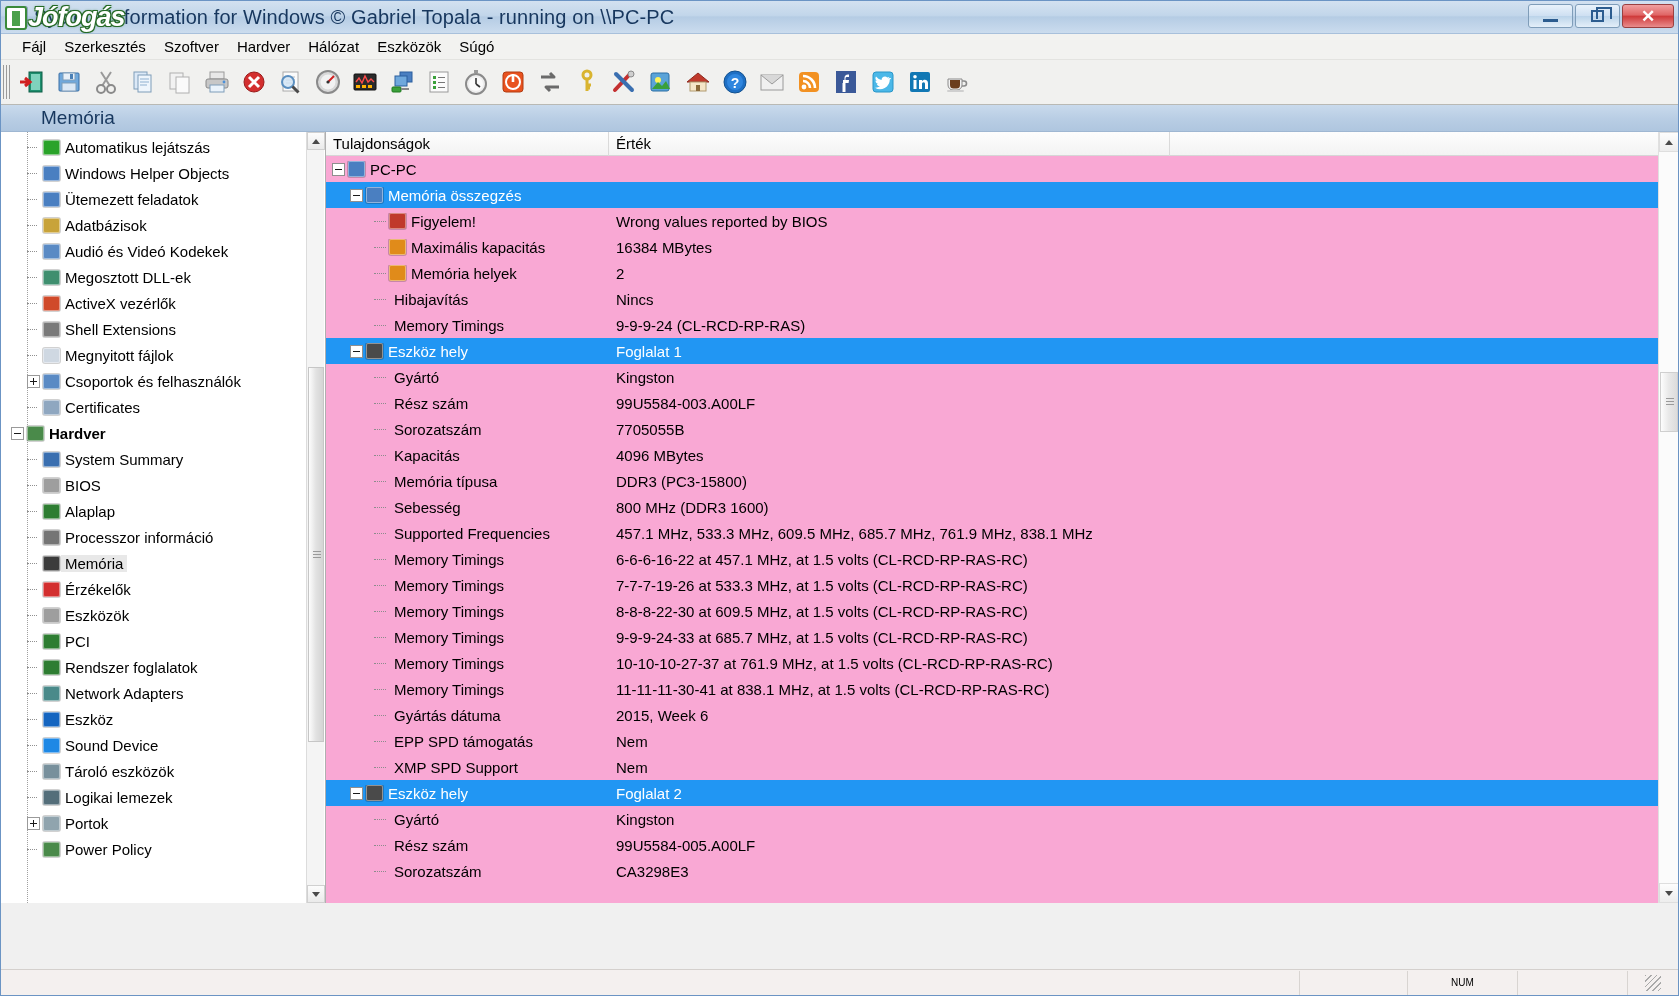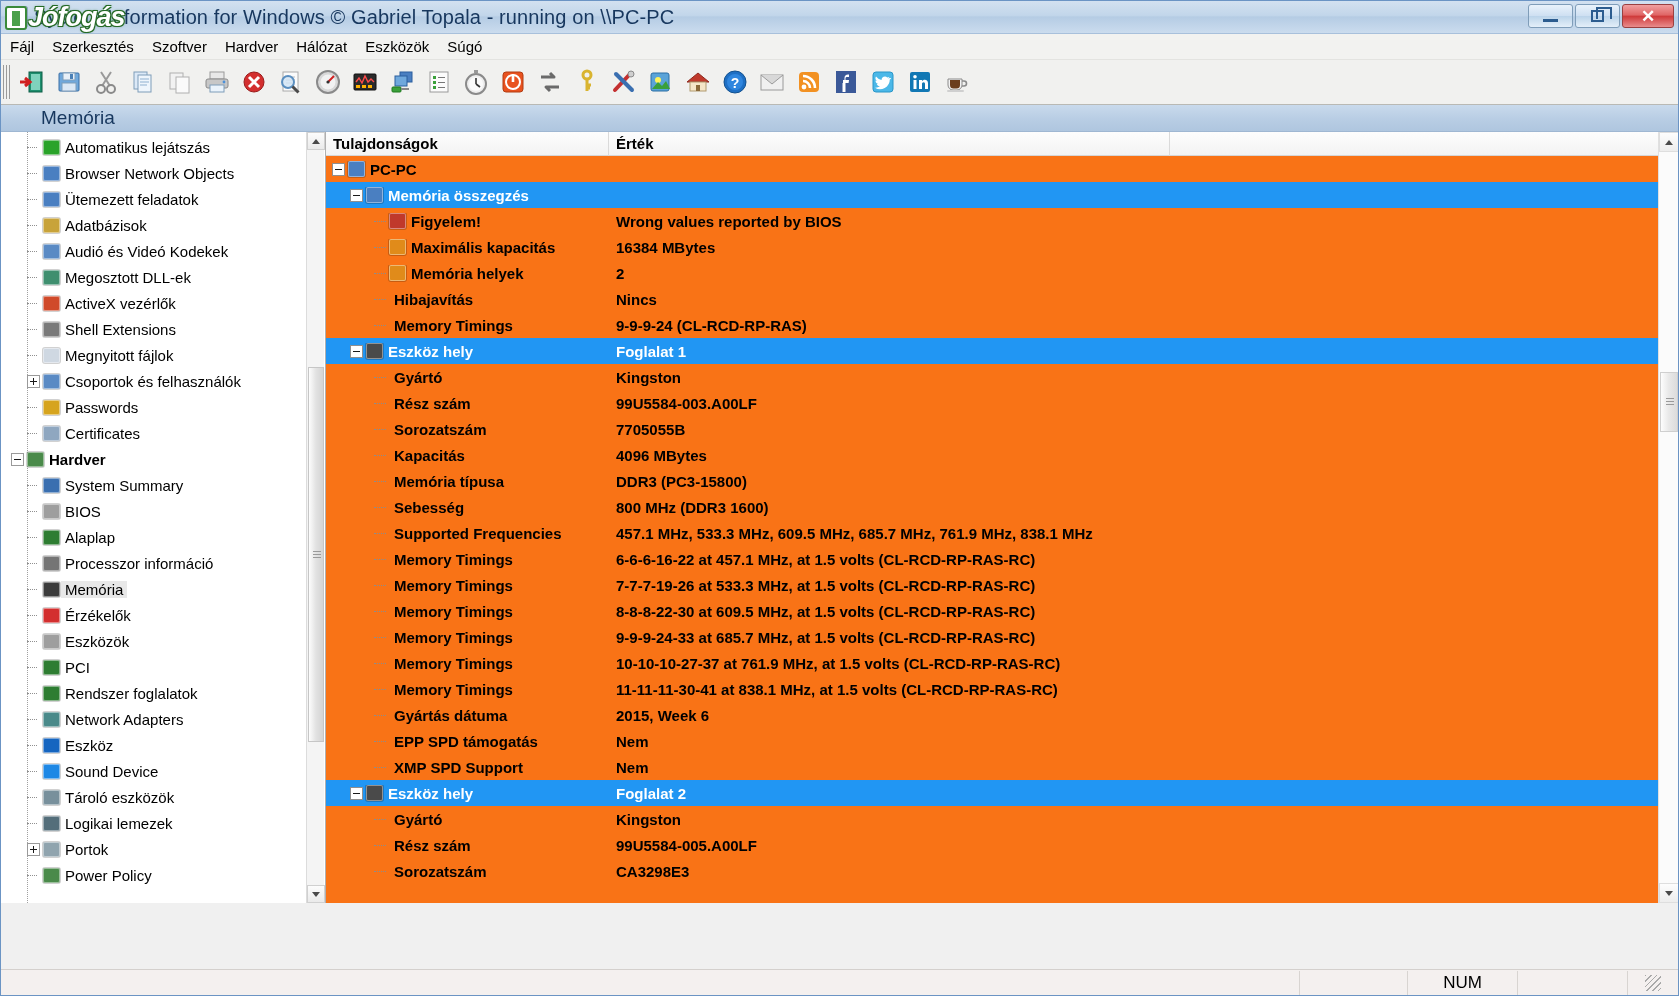--- a/index.html
+++ b/index.html
@@ -85,21 +85,21 @@
   .watermark .wm-box::after{
     content:""; position:absolute; left:5px; top:3px; width:8px;height:15px;
     background:#4aa04a;
   }
 
   
   .menubar {
     height: 26px;
     background: #f2f2f0;
     display: flex; align-items: center;
-    padding-left: 0;
+    padding-left: 12px;
     border-bottom: 1px solid #e3e3e0;
   }
   .menu-item {
     font-size: 15px; color: #000;
     padding: 2px 9px;
     cursor: default;
   }
 
   
   .toolbar {
@@ -212,23 +212,22 @@
   .sb-thumb::after {
     content:""; position:absolute; left:4px; top:50%; margin-top:-4px;
     width:8px; height:8px;
     background: repeating-linear-gradient(to bottom,#9a9a9a 0 1px,transparent 1px 3px);
   }
 
   
   .right-panel {
     position: relative;
     flex: 1 1 auto;
-    background: #f97316;
+    background: #f9a8d4;
     overflow: hidden;
-    font-weight: bold;
   }
   .col-header {
     height: 24px;
     background: linear-gradient(to bottom,#fdfdfd,#f3f3f3);
     border-bottom: 1px solid #d6d6d6;
     display: flex; align-items: center;
     font-size: 15px; color: #000;
   }
   .col-header .ch {
     padding-left: 7px;
@@ -287,21 +286,21 @@
     background: repeating-linear-gradient(to bottom,#9a9a9a 0 1px,transparent 1px 3px);
   }
 
   
   .statusbar {
     position: absolute; left: 0; right: 0; bottom: 0;
     height: 26px;
     background: #f4f0ef;
     border-top: 1px solid #d4d0cd;
     display: flex; align-items: center;
-    font-size: 17px; color: #000;
+    font-size: 10px; color: #000;
   }
   .sb-cell { height: 24px; display:flex;align-items:center;justify-content:center; border-right:1px solid #d8d4d1;}
   .sb-cell.main { flex: 1 1 auto; justify-content:flex-start; padding-left:6px; }
   .sb-cell.w1 { width: 108px; flex:0 0 108px; }
   .sb-cell.w2 { width: 110px; flex:0 0 110px; }
   .sb-cell.w3 { width: 110px; flex:0 0 110px; }
   .sb-cell.w4 { width: 50px; flex:0 0 50px; border-right:none; }
   .sb-grip {
     width: 16px; height: 16px;
     background:
@@ -571,21 +570,21 @@
             <span class="dashline"></span>
             <span style="width: 4px; flex: 0 0 auto;"></span>
             <span class="ticon" style="display: inline-block; position: relative; width: 17px; height: 15px; border-radius: 2px; background: rgb(42, 163, 42); box-shadow: rgba(255, 255, 255, 0.45) 0px 0px 0px 1px inset, rgba(0, 0, 0, 0.18) 0px 0px 0px 1px;"></span>
             <span class="tlabel">Automatikus lejátszás</span>
           </div>
           <div class="tnode">
             <span class="indent" style="width: 18px;"></span>
             <span class="dashline"></span>
             <span style="width: 4px; flex: 0 0 auto;"></span>
             <span class="ticon" style="display: inline-block; position: relative; width: 17px; height: 15px; border-radius: 2px; background: rgb(74, 127, 193); box-shadow: rgba(255, 255, 255, 0.45) 0px 0px 0px 1px inset, rgba(0, 0, 0, 0.18) 0px 0px 0px 1px;"></span>
-            <span class="tlabel">Browser Network Objects</span>
+            <span class="tlabel">Windows Helper Objects</span>
           </div>
           <div class="tnode">
             <span class="indent" style="width: 18px;"></span>
             <span class="dashline"></span>
             <span style="width: 4px; flex: 0 0 auto;"></span>
             <span class="ticon" style="display: inline-block; position: relative; width: 17px; height: 15px; border-radius: 2px; background: rgb(74, 127, 193); box-shadow: rgba(255, 255, 255, 0.45) 0px 0px 0px 1px inset, rgba(0, 0, 0, 0.18) 0px 0px 0px 1px;"></span>
             <span class="tlabel">Ütemezett feladatok</span>
           </div>
           <div class="tnode">
             <span class="indent" style="width: 18px;"></span>
@@ -627,27 +626,20 @@
             <span class="dashline"></span>
             <span style="width: 4px; flex: 0 0 auto;"></span>
             <span class="ticon" style="display: inline-block; position: relative; width: 17px; height: 15px; border-radius: 2px; background: rgb(207, 216, 226); box-shadow: rgba(255, 255, 255, 0.45) 0px 0px 0px 1px inset, rgba(0, 0, 0, 0.18) 0px 0px 0px 1px;"></span>
             <span class="tlabel">Megnyitott fájlok</span>
           </div>
           <div class="tnode">
             <span class="indent" style="width: 18px;"></span>
             <span class="expander plus"></span>
             <span class="ticon" style="display: inline-block; position: relative; width: 17px; height: 15px; border-radius: 2px; background: rgb(90, 138, 196); box-shadow: rgba(255, 255, 255, 0.45) 0px 0px 0px 1px inset, rgba(0, 0, 0, 0.18) 0px 0px 0px 1px;"></span>
             <span class="tlabel">Csoportok és felhasználók</span>
-          </div>
-          <div class="tnode">
-            <span class="indent" style="width: 18px;"></span>
-            <span class="dashline"></span>
-            <span style="width: 4px; flex: 0 0 auto;"></span>
-            <span class="ticon" style="display: inline-block; position: relative; width: 17px; height: 15px; border-radius: 2px; background: rgb(214, 164, 30); box-shadow: rgba(255, 255, 255, 0.45) 0px 0px 0px 1px inset, rgba(0, 0, 0, 0.18) 0px 0px 0px 1px;"></span>
-            <span class="tlabel">Passwords</span>
           </div>
           <div class="tnode">
             <span class="indent" style="width: 18px;"></span>
             <span class="dashline"></span>
             <span style="width: 4px; flex: 0 0 auto;"></span>
             <span class="ticon" style="display: inline-block; position: relative; width: 17px; height: 15px; border-radius: 2px; background: rgb(143, 167, 192); box-shadow: rgba(255, 255, 255, 0.45) 0px 0px 0px 1px inset, rgba(0, 0, 0, 0.18) 0px 0px 0px 1px;"></span>
             <span class="tlabel">Certificates</span>
           </div>
           <div class="tnode bold">
             <span class="indent" style="width: 2px;"></span>

